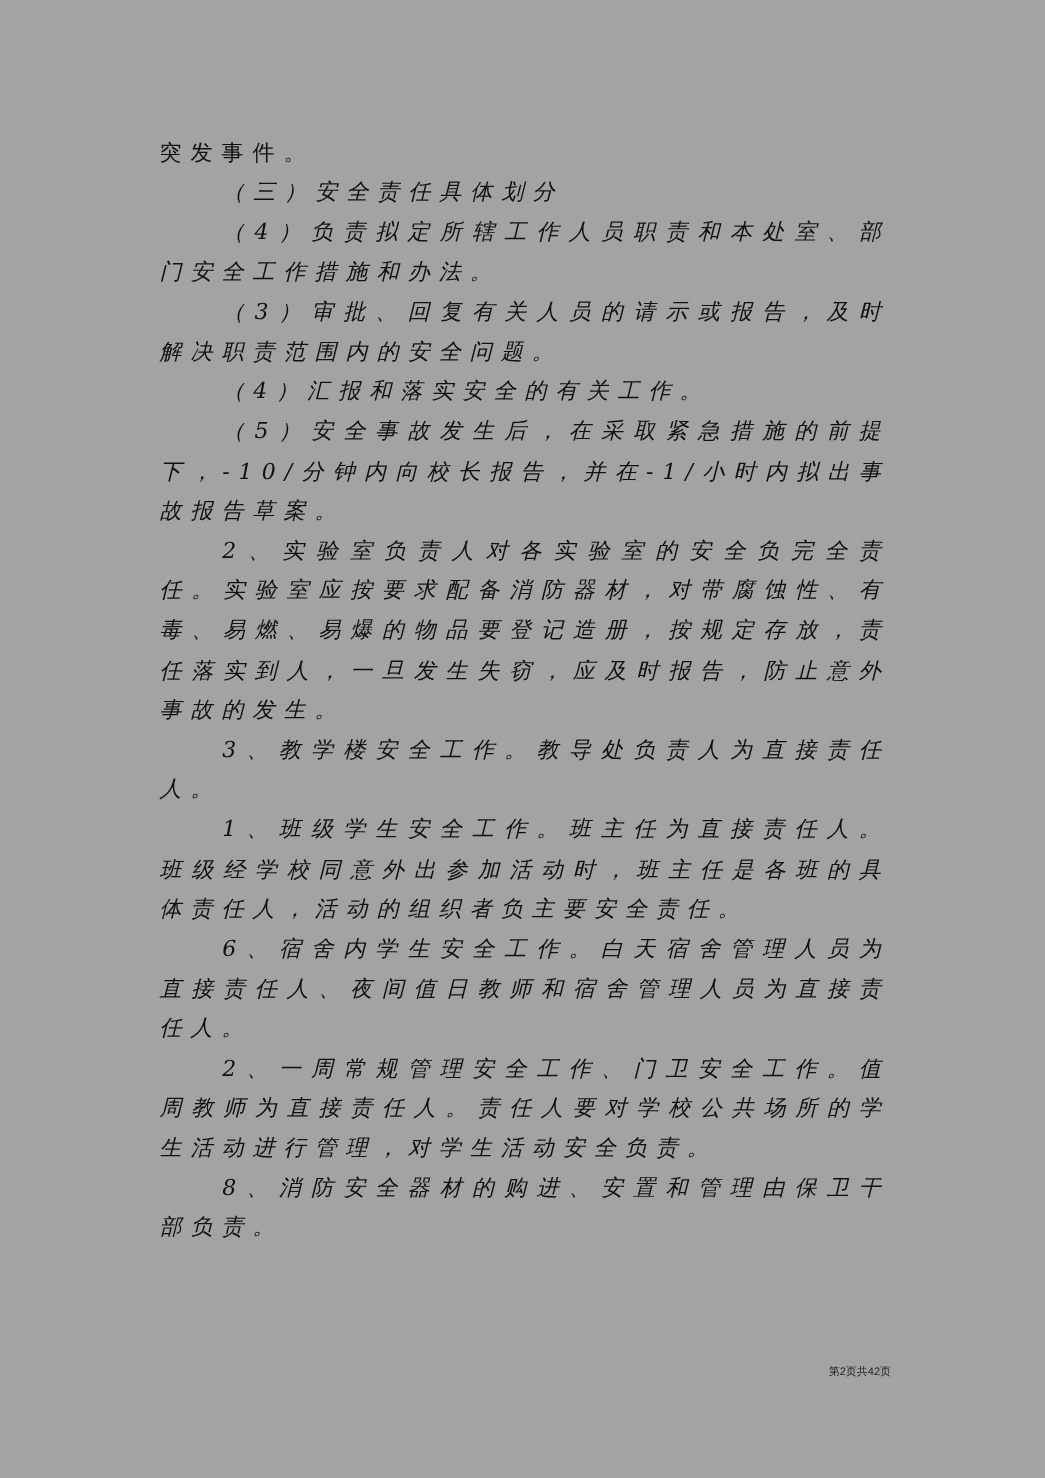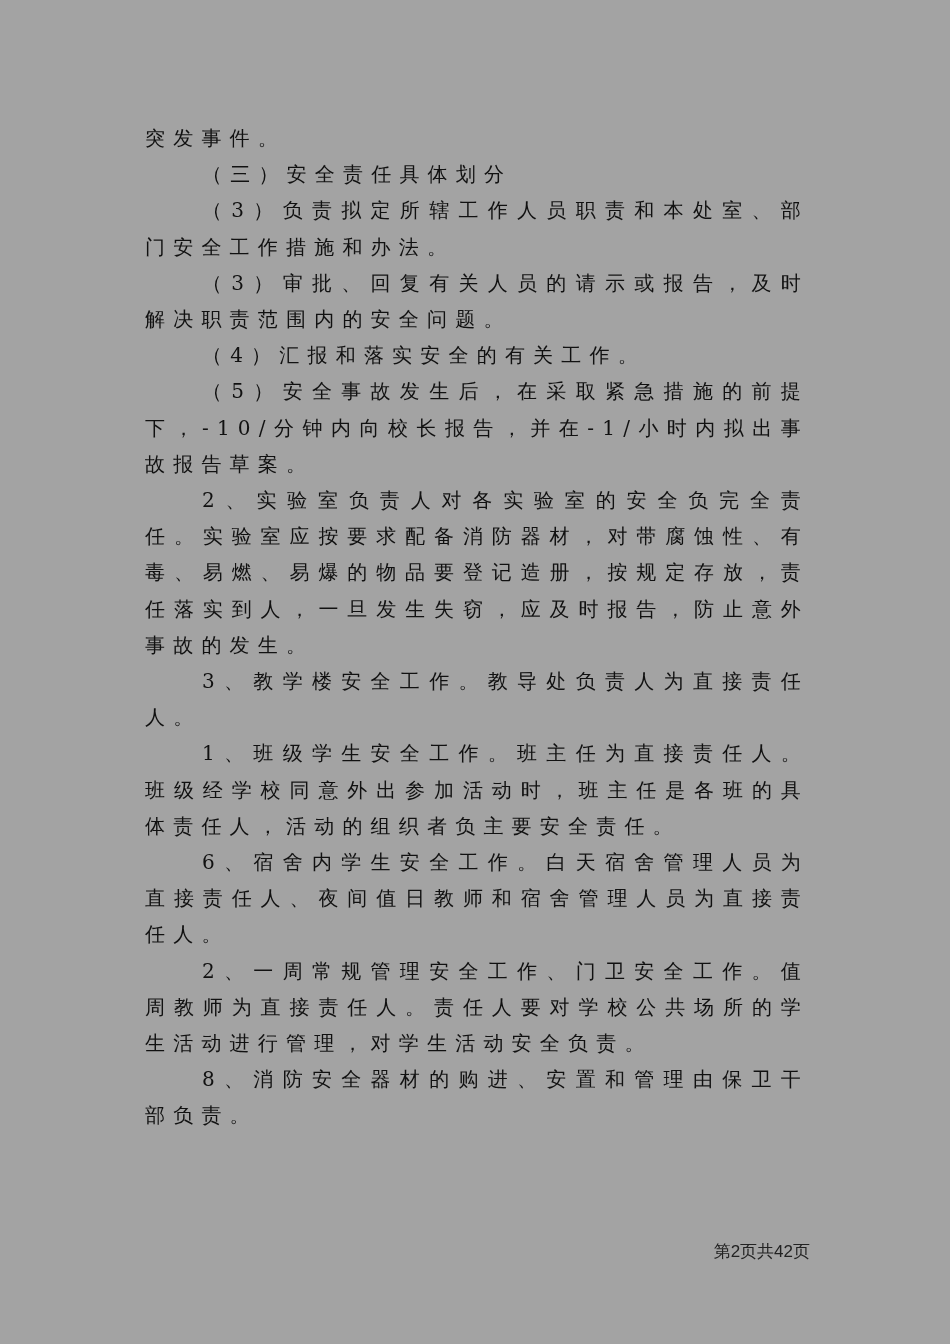--- a/index.html
+++ b/index.html
@@ -5,34 +5,34 @@
     html, body { margin: 0; padding: 0; background: #ffffff; }
     body { width: 950px; height: 1344px; position: relative; overflow: hidden; }
     .page { position: absolute; left: 0; top: 0; width: 950px; height: 1344px; background: #a3a3a3; }
     .body-text {
       position: absolute; left: 145px; top: 120px; width: 664px;
       font-family: "DejaVu Serif", "Liberation Serif", serif;
       font-size: 20px; line-height: 36.2px; color: #111;
       letter-spacing: 8.2px;
     }
     .para { margin: 0; text-align: justify; text-align-last: left; word-break: break-all; }
-    .indent { text-indent: 57px; }
+    .indent { text-indent: 57px; font-style: italic; }
     .footer {
       position: absolute; left: 700px; top: 1240px; width: 110px; text-align: right;
-      font-family: "Liberation Sans", "DejaVu Sans", sans-serif; font-size: 17px; color: #222;
+      font-family: "Liberation Sans", "DejaVu Sans", sans-serif; font-size: 10px; color: #222;
     }
   </style>
 </head>
 <body>
 
 <div class="page">
   <div class="body-text">
     <p class="para">突发事件。</p>
     <p class="para indent">（三）安全责任具体划分</p>
-    <p class="para indent">（3）负责拟定所辖工作人员职责和本处室、部门安全工作措施和办法。</p>
+    <p class="para indent">（4）负责拟定所辖工作人员职责和本处室、部门安全工作措施和办法。</p>
     <p class="para indent">（3）审批、回复有关人员的请示或报告，及时解决职责范围内的安全问题。</p>
     <p class="para indent">（4）汇报和落实安全的有关工作。</p>
     <p class="para indent">（5）安全事故发生后，在采取紧急措施的前提下，-10/分钟内向校长报告，并在-1/小时内拟出事故报告草案。</p>
     <p class="para indent">2、实验室负责人对各实验室的安全负完全责任。实验室应按要求配备消防器材，对带腐蚀性、有毒、易燃、易爆的物品要登记造册，按规定存放，责任落实到人，一旦发生失窃，应及时报告，防止意外事故的发生。</p>
     <p class="para indent">3、教学楼安全工作。教导处负责人为直接责任人。</p>
     <p class="para indent">1、班级学生安全工作。班主任为直接责任人。班级经学校同意外出参加活动时，班主任是各班的具体责任人，活动的组织者负主要安全责任。</p>
     <p class="para indent">6、宿舍内学生安全工作。白天宿舍管理人员为直接责任人、夜间值日教师和宿舍管理人员为直接责任人。</p>
     <p class="para indent">2、一周常规管理安全工作、门卫安全工作。值周教师为直接责任人。责任人要对学校公共场所的学生活动进行管理，对学生活动安全负责。</p>
     <p class="para indent">8、消防安全器材的购进、安置和管理由保卫干部负责。</p>
 

